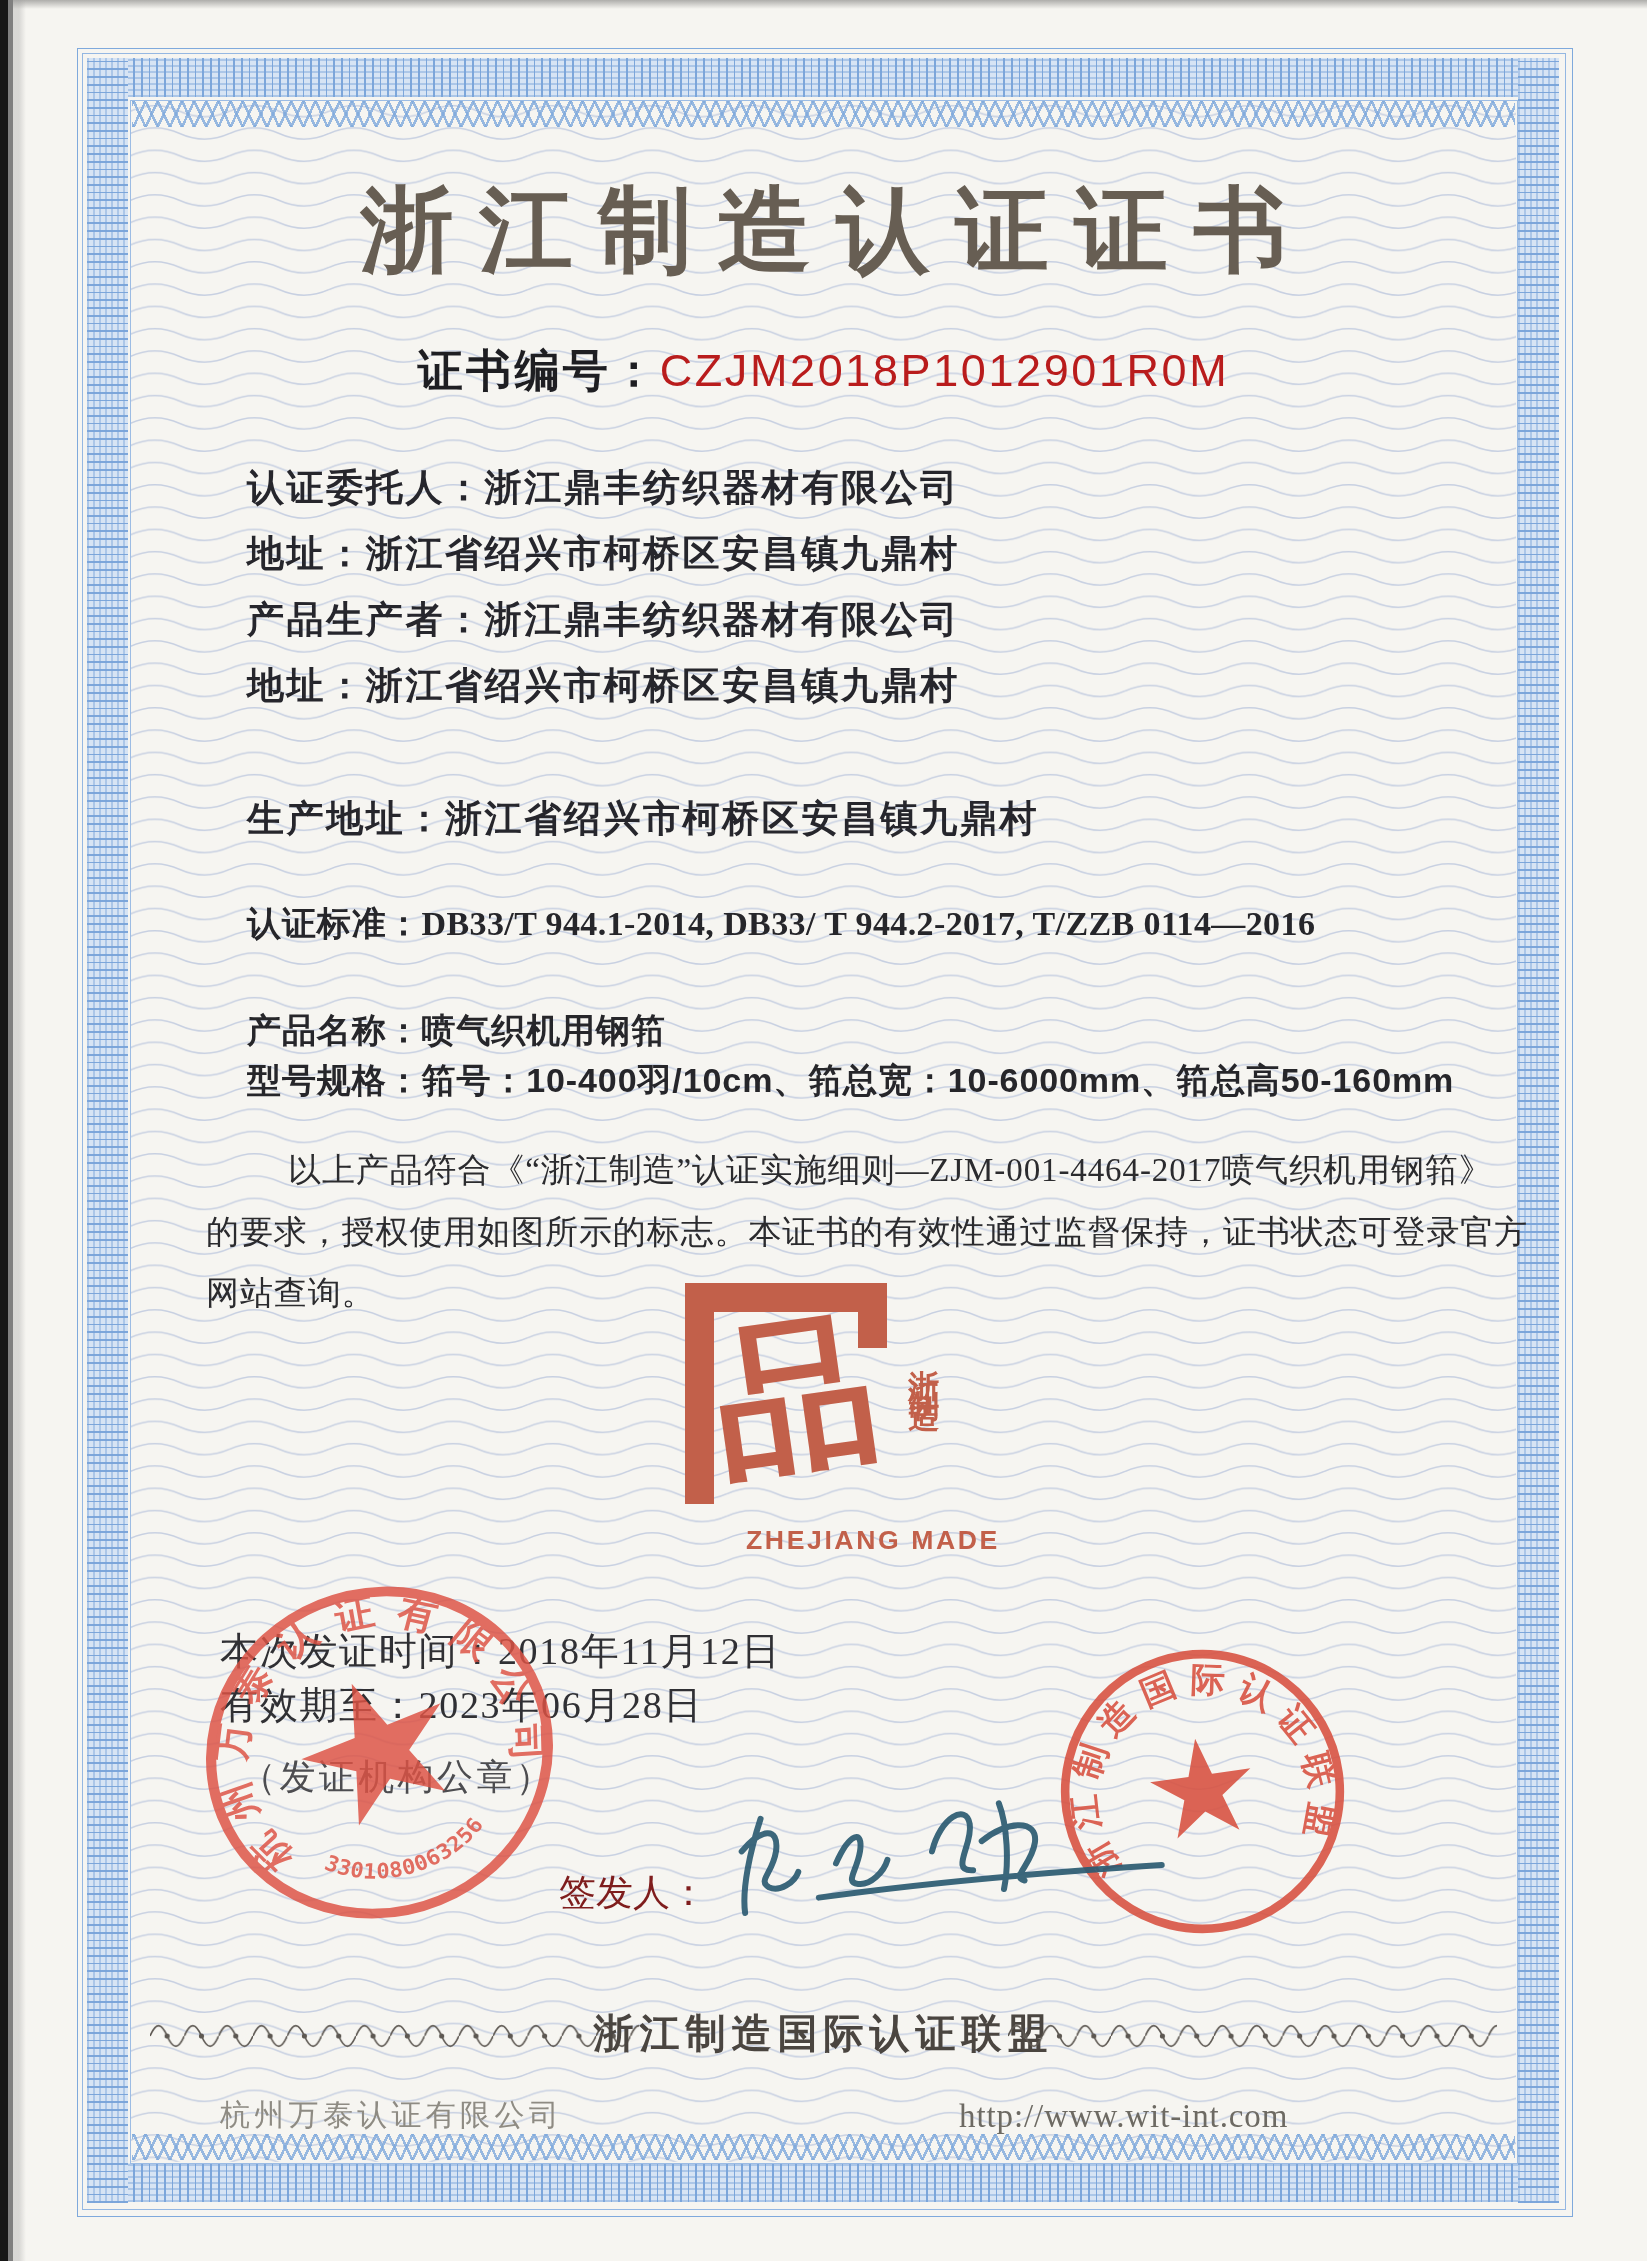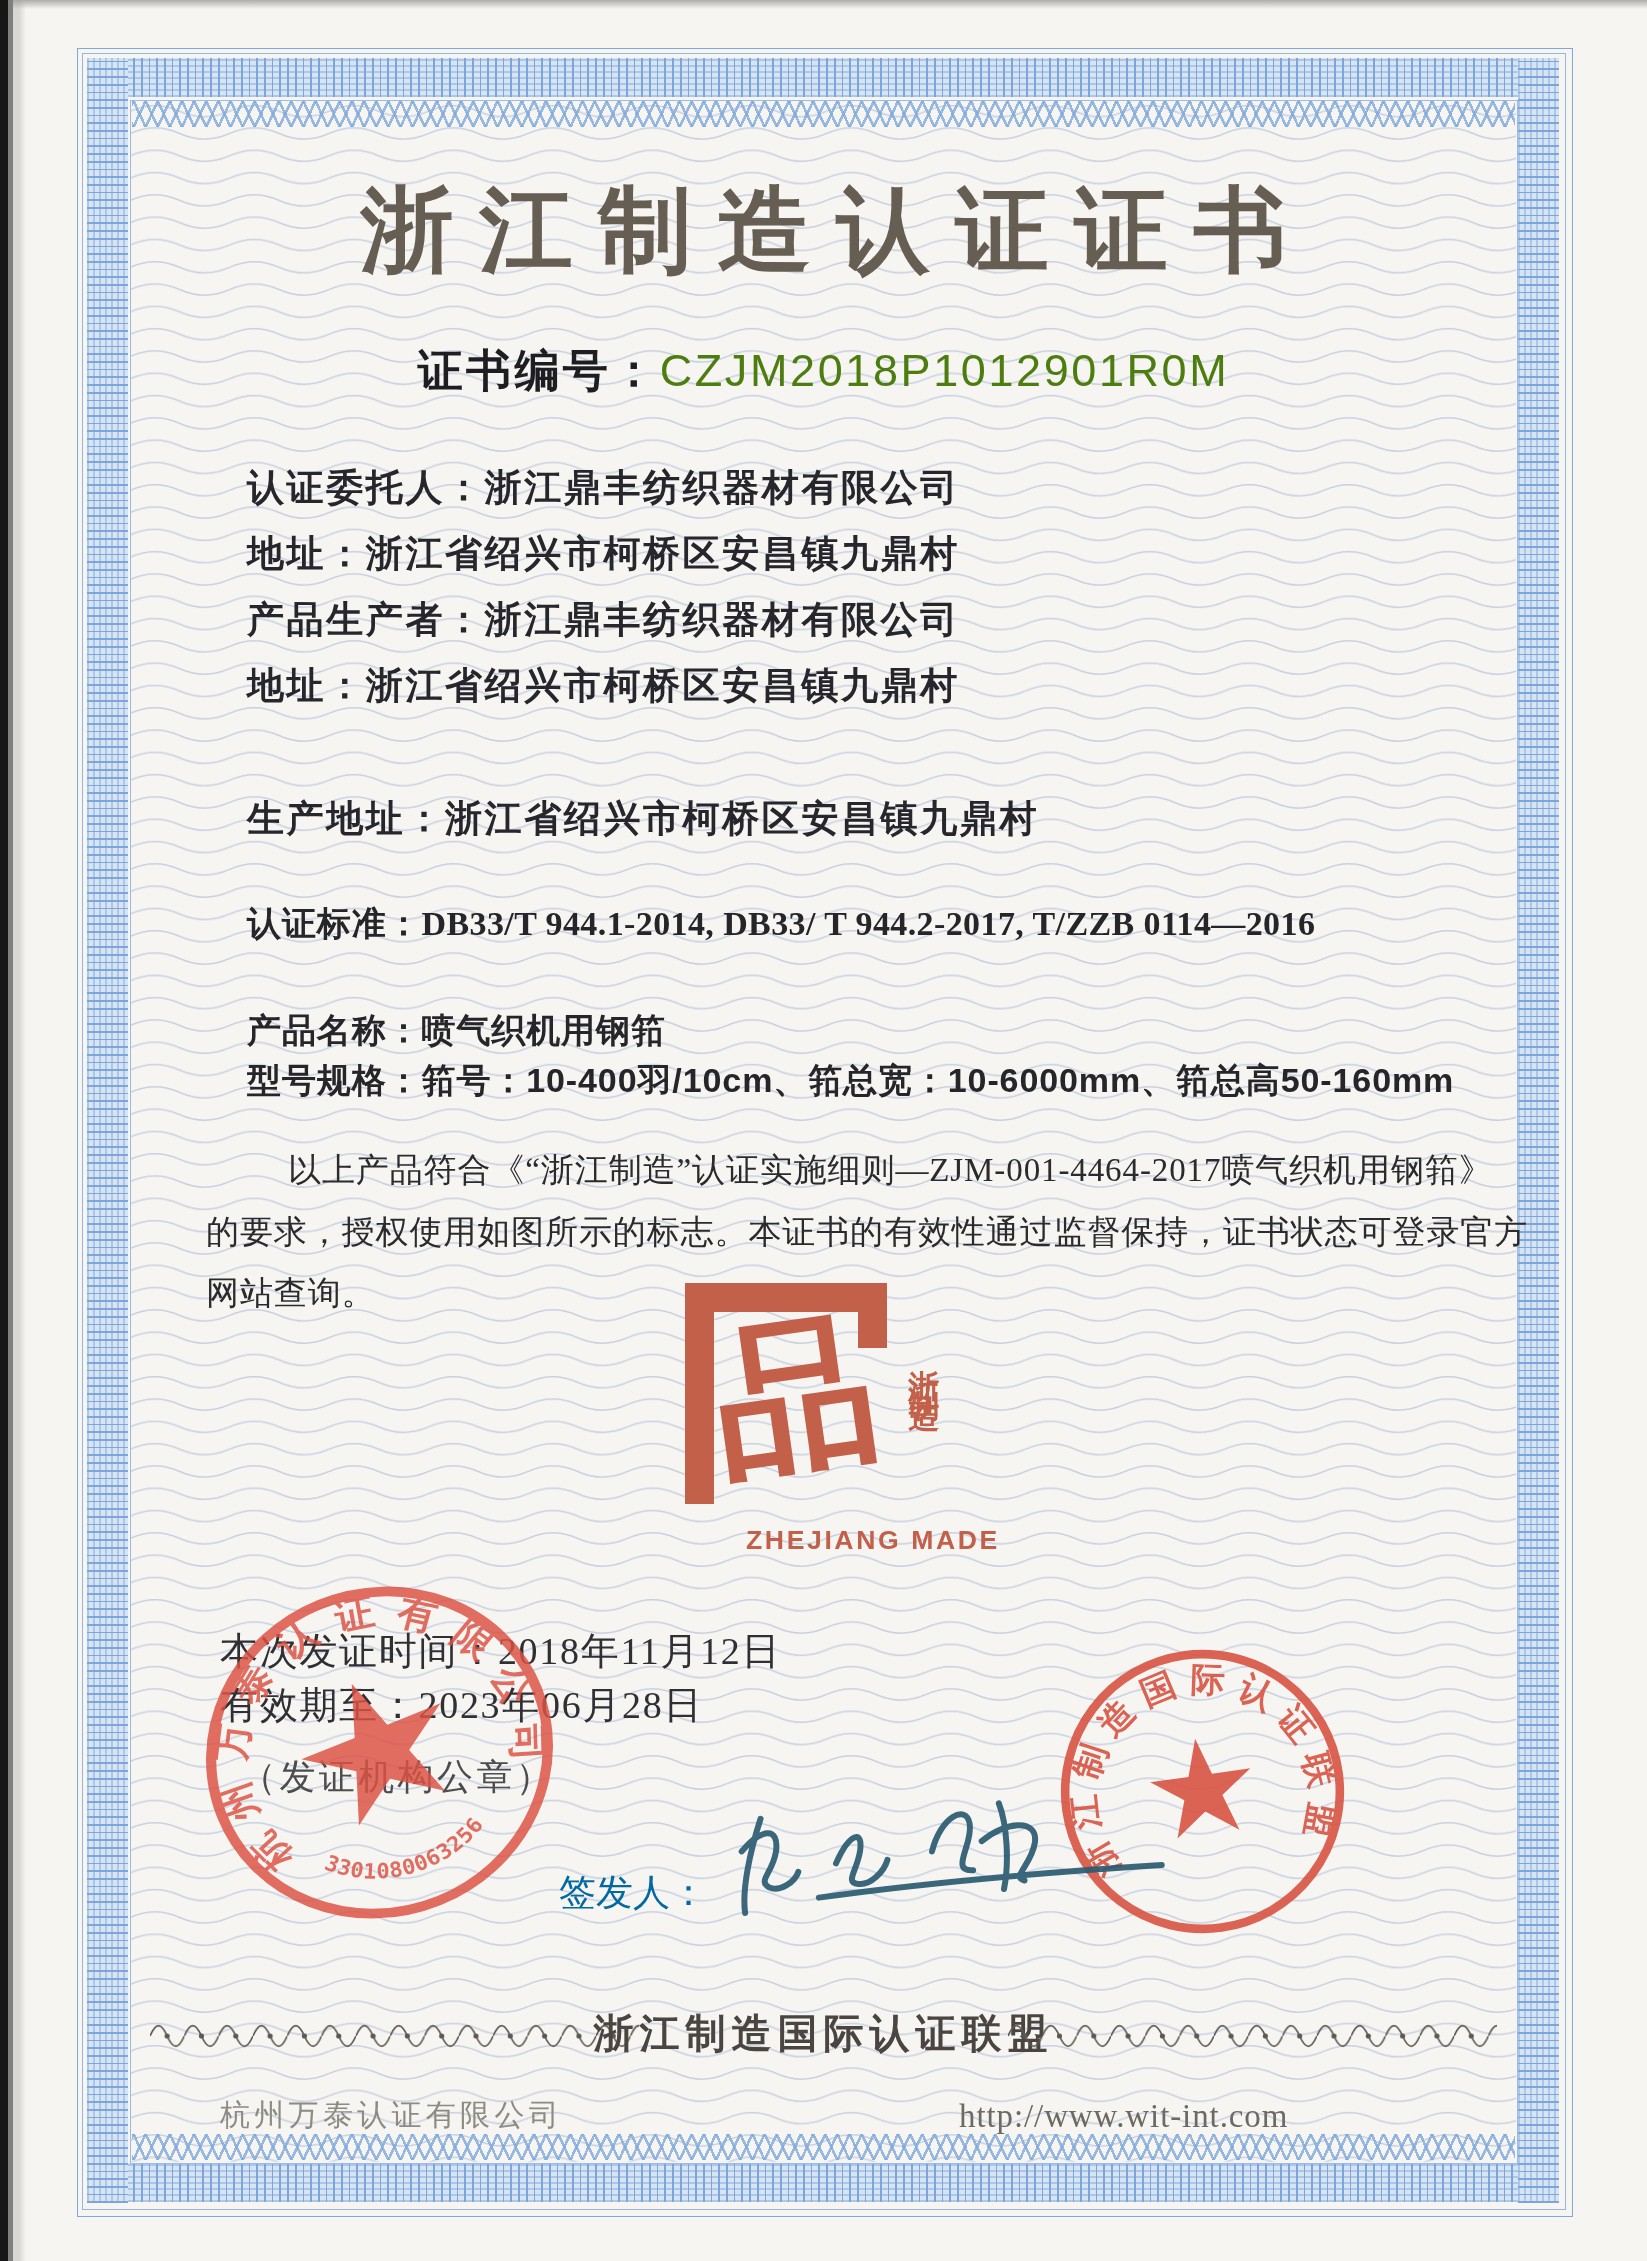--- a/index.html
+++ b/index.html
@@ -36,31 +36,31 @@
       repeating-linear-gradient(65deg,rgba(127,169,220,.8) 0 2.6px,rgba(127,169,220,0) 2.6px 11px),
       repeating-linear-gradient(115deg,rgba(127,169,220,.8) 0 2.6px,rgba(127,169,220,0) 2.6px 11px);}
   .fringe-top{top:101px;}
   .fringe-bottom{top:2134px;}
   
   .title{left:0;width:1647px;top:168px;text-align:center;
     font-family:"Liberation Serif",serif;font-weight:bold;
     font-size:93px;letter-spacing:26px;color:#675e53;transform:translateX(13px);}
   .certno{left:0;width:1647px;top:341px;text-align:center;font-size:45px;white-space:nowrap;}
   .certno .lbl{font-weight:bold;color:#1e1e22;letter-spacing:3.4px;}
-  .certno .val{color:#4d7c0f;letter-spacing:2.6px;}
+  .certno .val{color:#b91c1c;letter-spacing:2.6px;}
   .field{left:247px;font-size:37px;font-weight:bold;color:#26262c;letter-spacing:2.6px;white-space:nowrap;}
   .spec{left:247px;font-size:34px;font-weight:bold;color:#26262a;letter-spacing:0.9px;white-space:nowrap;}
   .spec .val-serif{font-family:"Liberation Serif",serif;font-weight:600;letter-spacing:0.4px;}
   .stmt{left:206px;width:1244px;font-family:"Liberation Serif",serif;font-size:33px;
     color:#2b2b2e;letter-spacing:0.9px;white-space:nowrap;}
   .date-row{left:220px;font-family:"Liberation Serif",serif;font-size:38px;color:#303034;
     letter-spacing:1.7px;white-space:nowrap;z-index:2;}
   .seal-note{left:240px;top:1753px;font-family:"Liberation Serif",serif;font-size:36px;
     color:#4d4d50;letter-spacing:3.4px;z-index:2;}
-  .signer{left:559px;top:1868px;font-family:"Liberation Serif",serif;font-size:37px;color:#0369a1;z-index:2;}
+  .signer{left:559px;top:1868px;font-family:"Liberation Serif",serif;font-size:37px;color:#7f1d1d;z-index:2;}
   .alliance-heading{left:0;width:1647px;top:2006px;text-align:center;font-weight:bold;
     font-size:40px;color:#4a4540;letter-spacing:6px;}
   .footer-company{left:220px;top:2095px;font-family:"Liberation Serif",serif;font-size:30px;
     color:#8e8b83;letter-spacing:4.3px;}
   .footer-url{left:959px;top:2098px;font-family:"Liberation Serif",serif;font-size:33px;
     color:#6d6a63;letter-spacing:0.9px;}
   
   .logo{left:685px;top:1283px;width:261px;height:273px;z-index:2;}
   .logo .bar{position:absolute;background:#c2604a;}
   .logo-mark{position:absolute;left:24px;top:24px;width:172px;height:180px;

